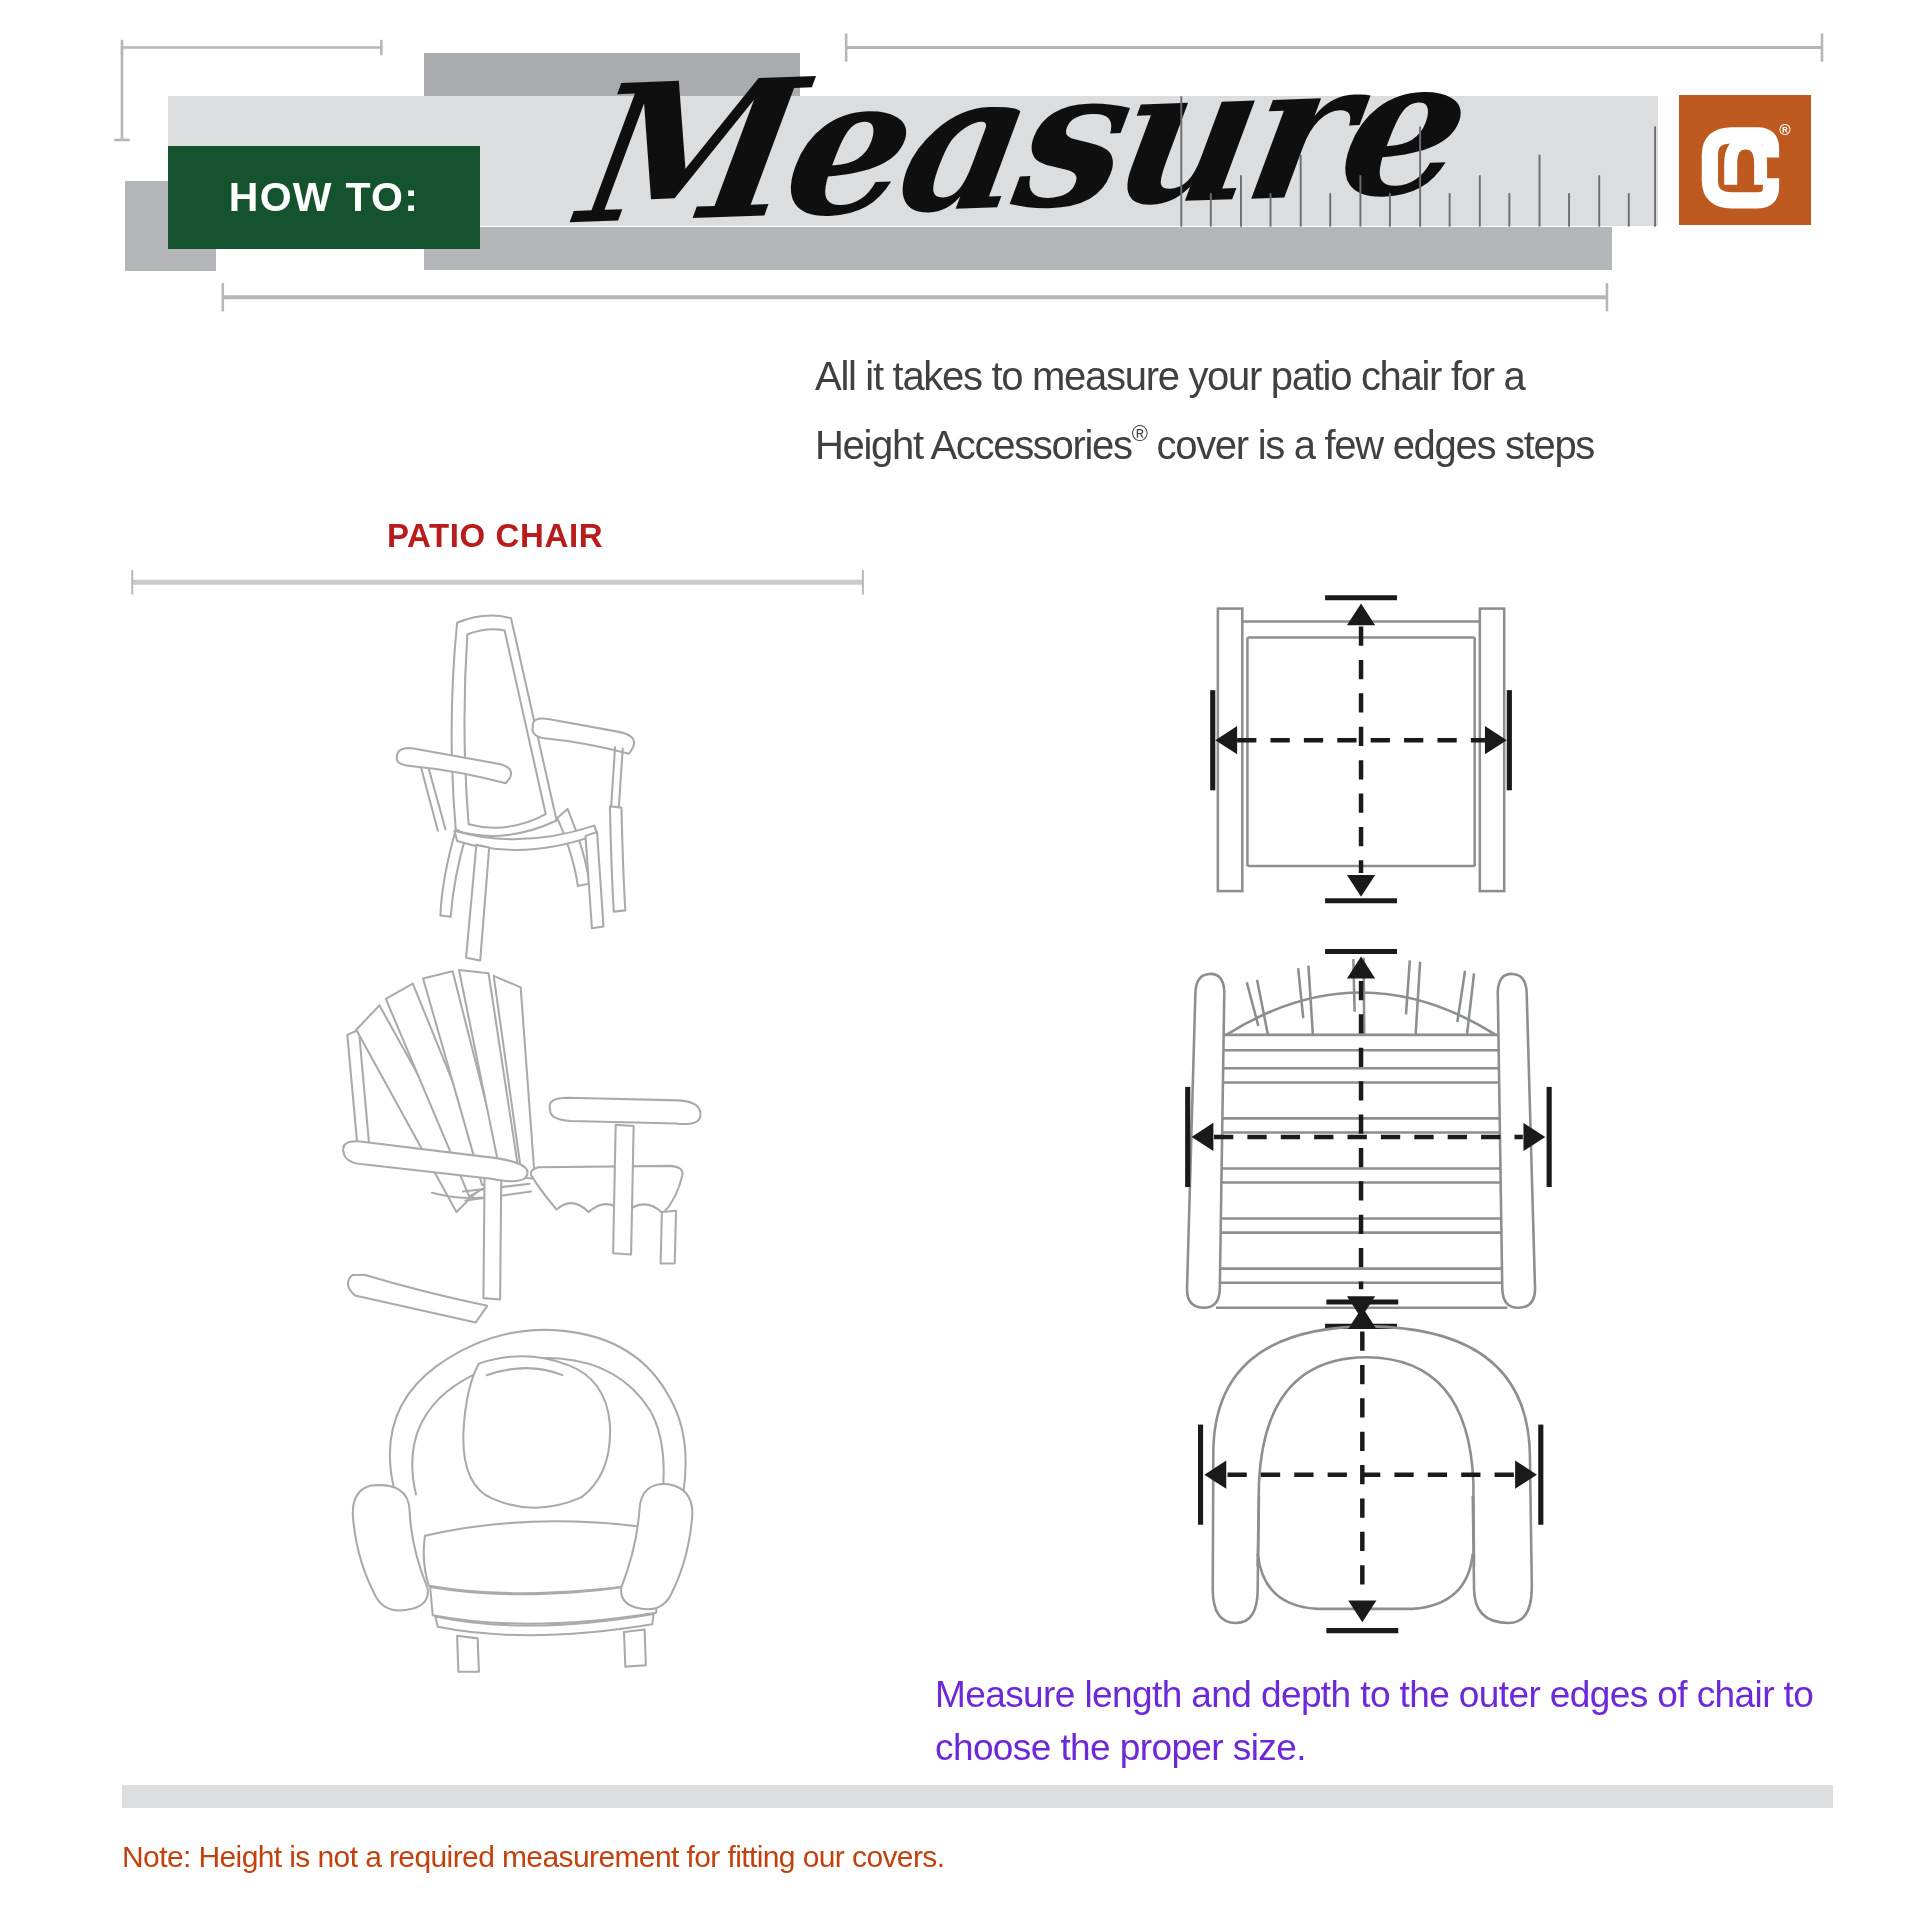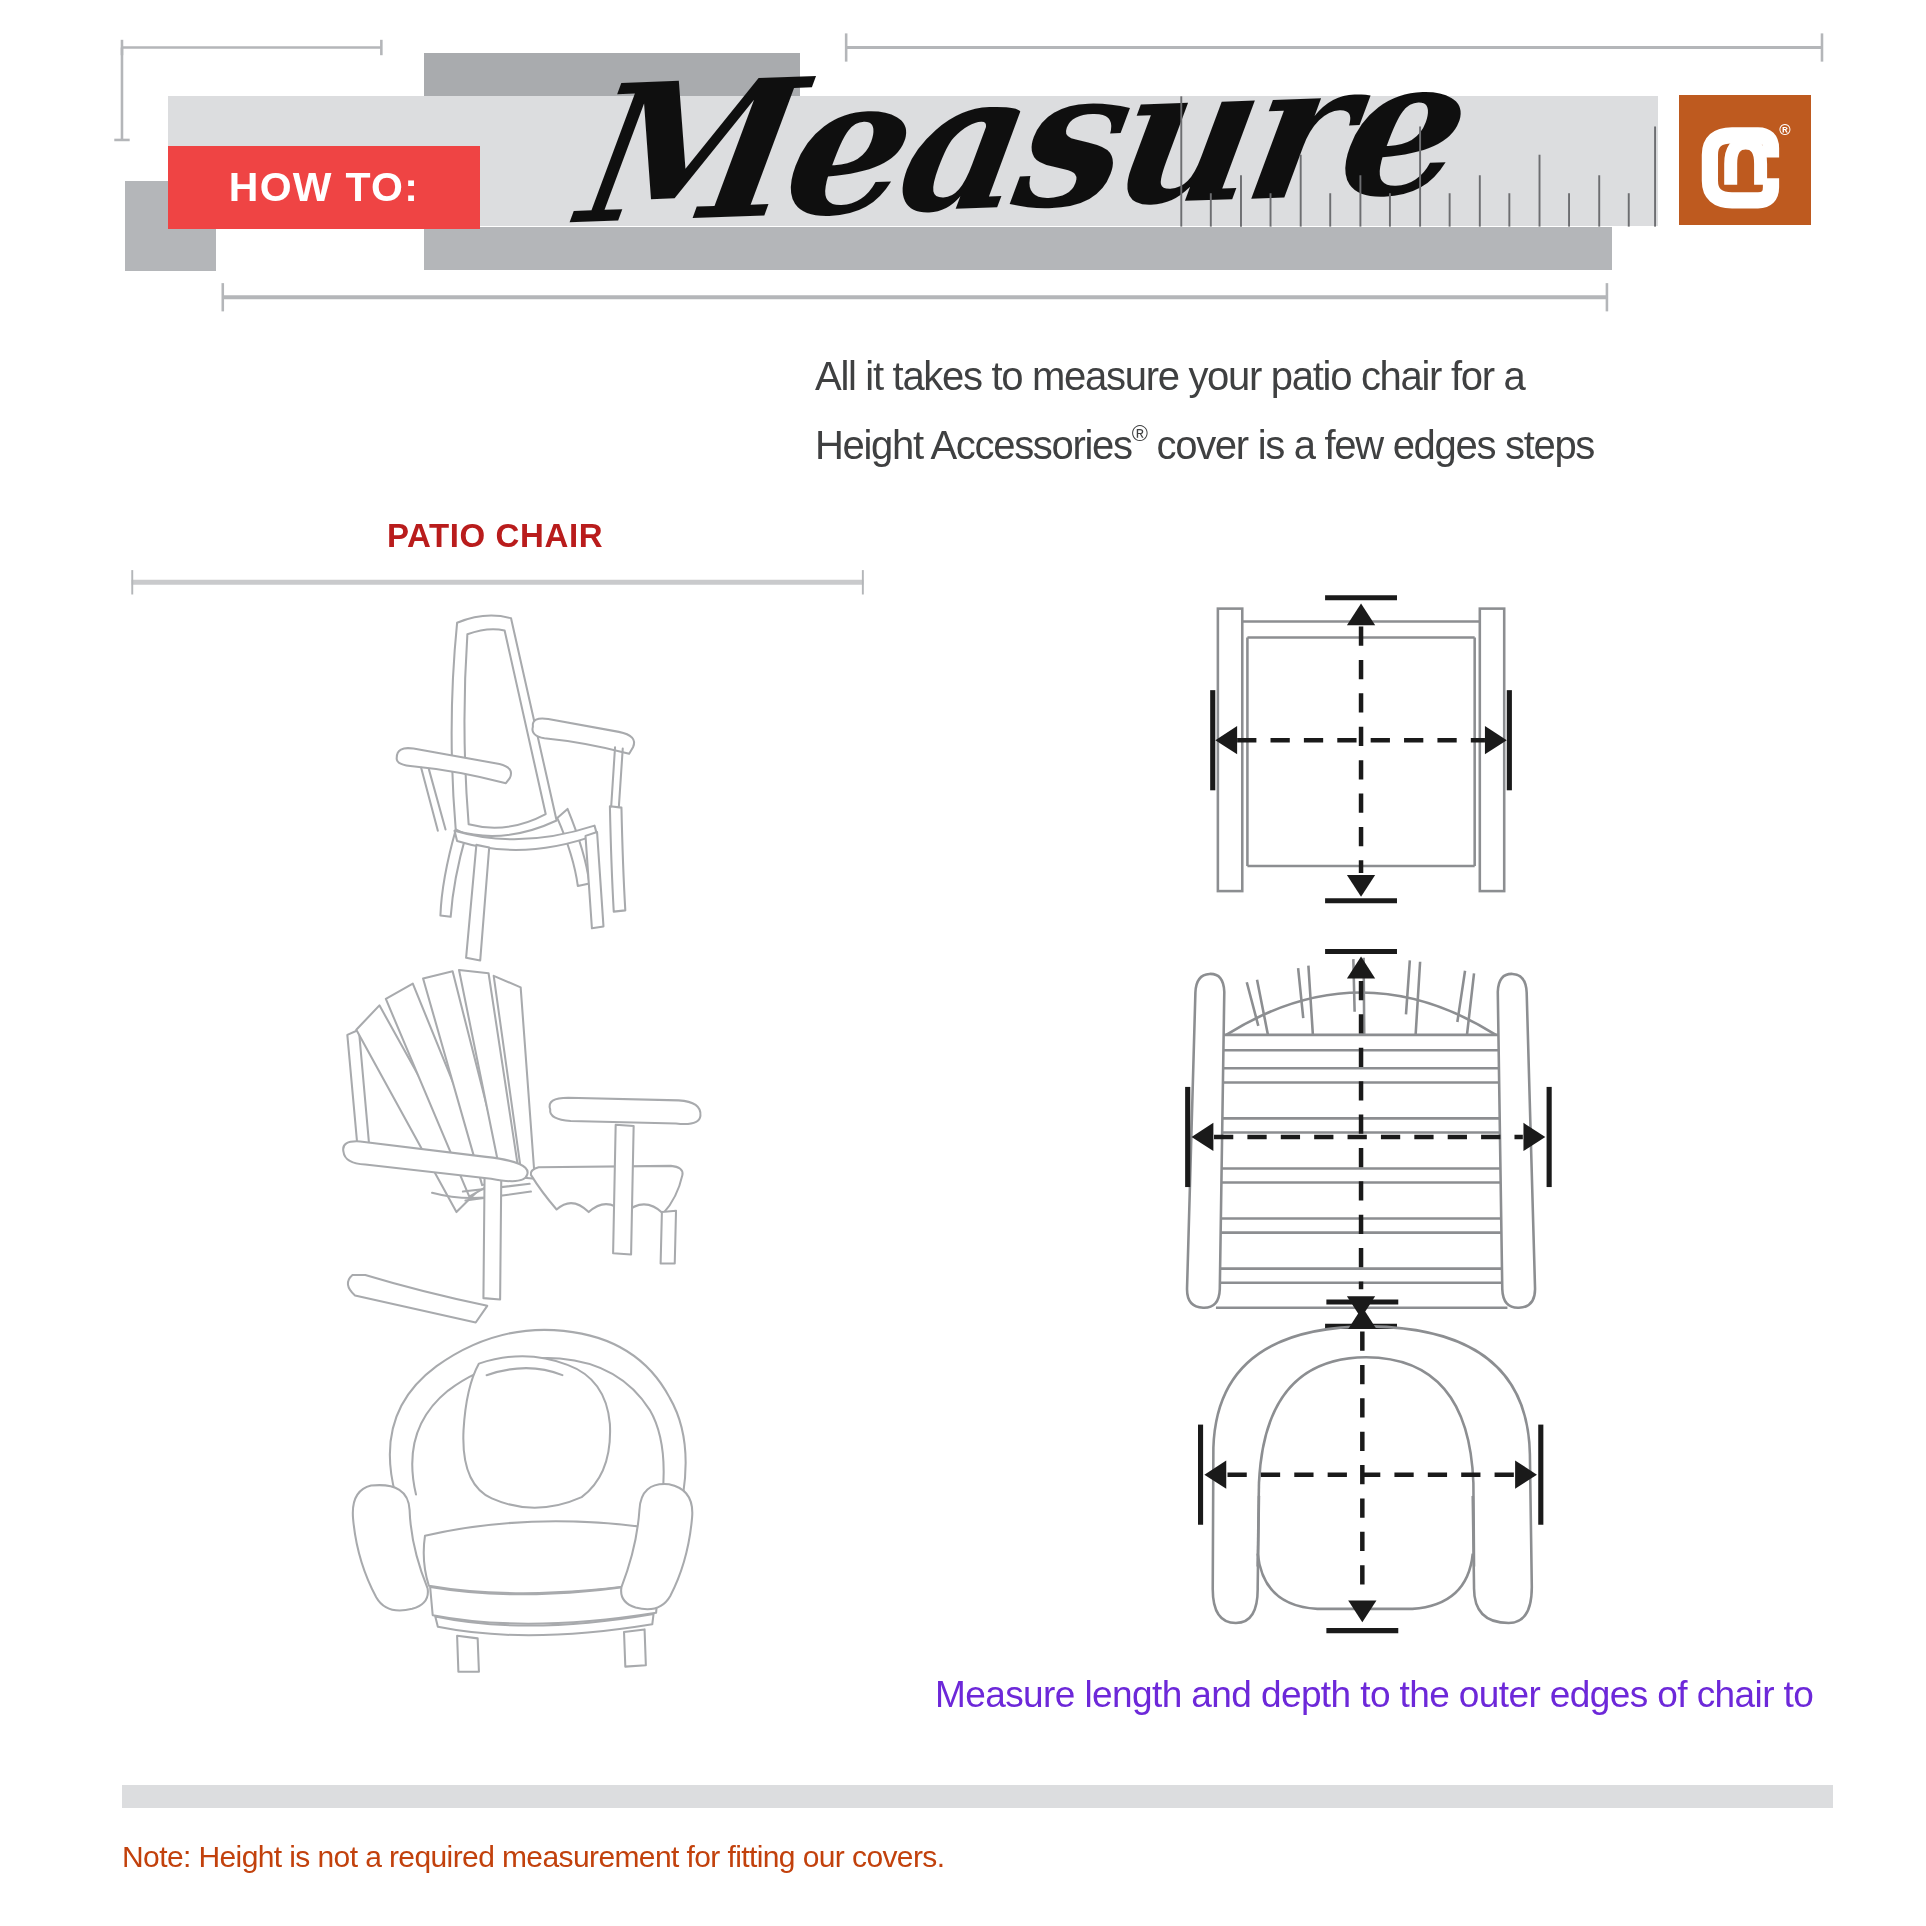--- a/index.html
+++ b/index.html
@@ -7,21 +7,21 @@
     position:relative;width:1926px;height:1926px;background:#ffffff;overflow:hidden;
     font-family:"Liberation Sans", sans-serif;color:#231f20;
   }
   .abs{position:absolute;}
   
   #rect-top-dark{left:424px;top:53px;width:376px;height:43px;background:#a9abae;}
   #band-light{left:168px;top:96px;width:1490px;height:130px;background:#dcdddf;}
   #rect-left-mid{left:125px;top:181px;width:91px;height:90px;background:#b4b6b9;}
   #band-bottom-mid{left:424px;top:227px;width:1188px;height:43px;background:#b4b6b9;}
   #howto-box{
-    left:168px;top:146px;width:312px;height:83px;background:#ef4444;
+    left:168px;top:146px;width:312px;height:103px;background:#14532d;
     display:flex;align-items:center;justify-content:center;
   }
   #howto-box span{
     color:#ffffff;font-weight:bold;font-size:41px;letter-spacing:1.3px;
   }
   #measure-script{
     left:564px;top:40px;width:706px;height:244px;
     font-family:"DejaVu Serif", serif;font-style:italic;font-weight:700;
     font-size:190px;line-height:231px;color:#0f0f0f;letter-spacing:-7.7px;
     transform:skewX(-12deg) rotate(-2deg);transform-origin:left bottom;
@@ -82,20 +82,21 @@
 
   <div class="abs" id="intro">
     <div>All it takes to measure your patio chair for a</div>
     <div><span>Height Accessories</span><span class="reg">®</span><span> cover is a few edges steps</span></div>
   </div>
 
   <div class="abs" id="patio-chair-label">PATIO CHAIR</div>
 
   <div class="abs" id="caption">
     <div>Measure length and depth to the outer edges of chair to</div>
+    <div>choose the proper size.</div>
   </div>
   <div class="abs" id="bottom-bar"></div>
   <div class="abs" id="note">Note: Height is not a required measurement for fitting our covers.</div>
 
   <svg class="abs" id="lineart" viewBox="0 0 3000 3000">
 
     <g stroke="#b4b6b9" stroke-width="4" fill="none">
       <line x1="190" y1="74" x2="594" y2="74"></line>
       <line x1="190" y1="62" x2="190" y2="86"></line>
       <line x1="594" y1="62" x2="594" y2="86"></line>

